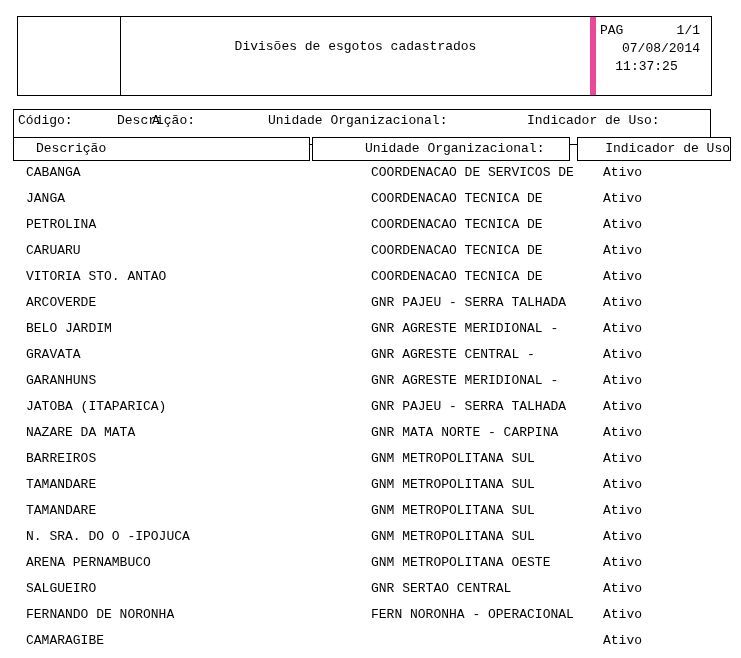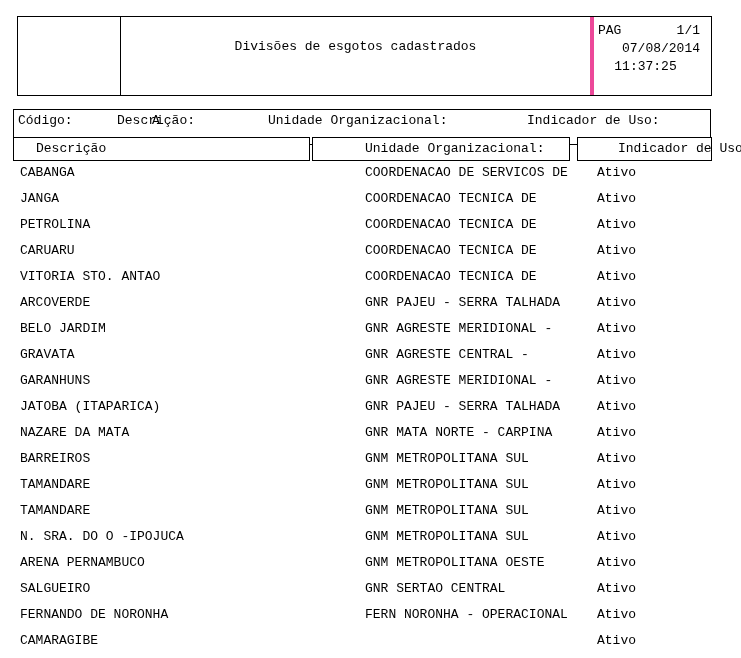--- a/index.html
+++ b/index.html
@@ -34,21 +34,21 @@
     box-sizing: border-box;
   }
   .tb-mid {
     flex: 1;
     text-align: center;
     padding-top: 23px;
     line-height: 13px;
   }
   .tb-right {
     width: 121px;
-    border-left: 4px solid #ec4899;
+    border-left: 6px solid #ec4899;
     box-sizing: border-box;
     padding: 5px 11px 0 4px;
   }
   .tb-line1 {
     display: flex;
     justify-content: space-between;
     line-height: 18px;
   }
   .tb-line2 { text-align: right; line-height: 18px; }
   .tb-line3 { text-align: center; line-height: 18px; padding-right: 7px; }
@@ -70,25 +70,25 @@
   .f-indic     { left: 513px; }
   
   .th {
     top: 137px;
     height: 24px;
     line-height: 22px;
     white-space: pre;
   }
   #th-desc { left: 13px;  width: 297px; padding-left: 22px; }
   #th-unid { left: 312px; width: 258px; padding-left: 52px; }
-  #th-ind  { left: 577px; width: 135px; text-align: left; padding-left: 40px; }
+  #th-ind  { left: 577px; width: 154px; text-align: right; }
   
   #rows {
     position: absolute;
-    left: 0; top: 160px;
+    left: 6px; top: 160px;
     width: 671px;
   }
   .data-row {
     position: relative;
     height: 26px;
   }
   .cell {
     position: absolute;
     top: 0;
     line-height: 26px;

